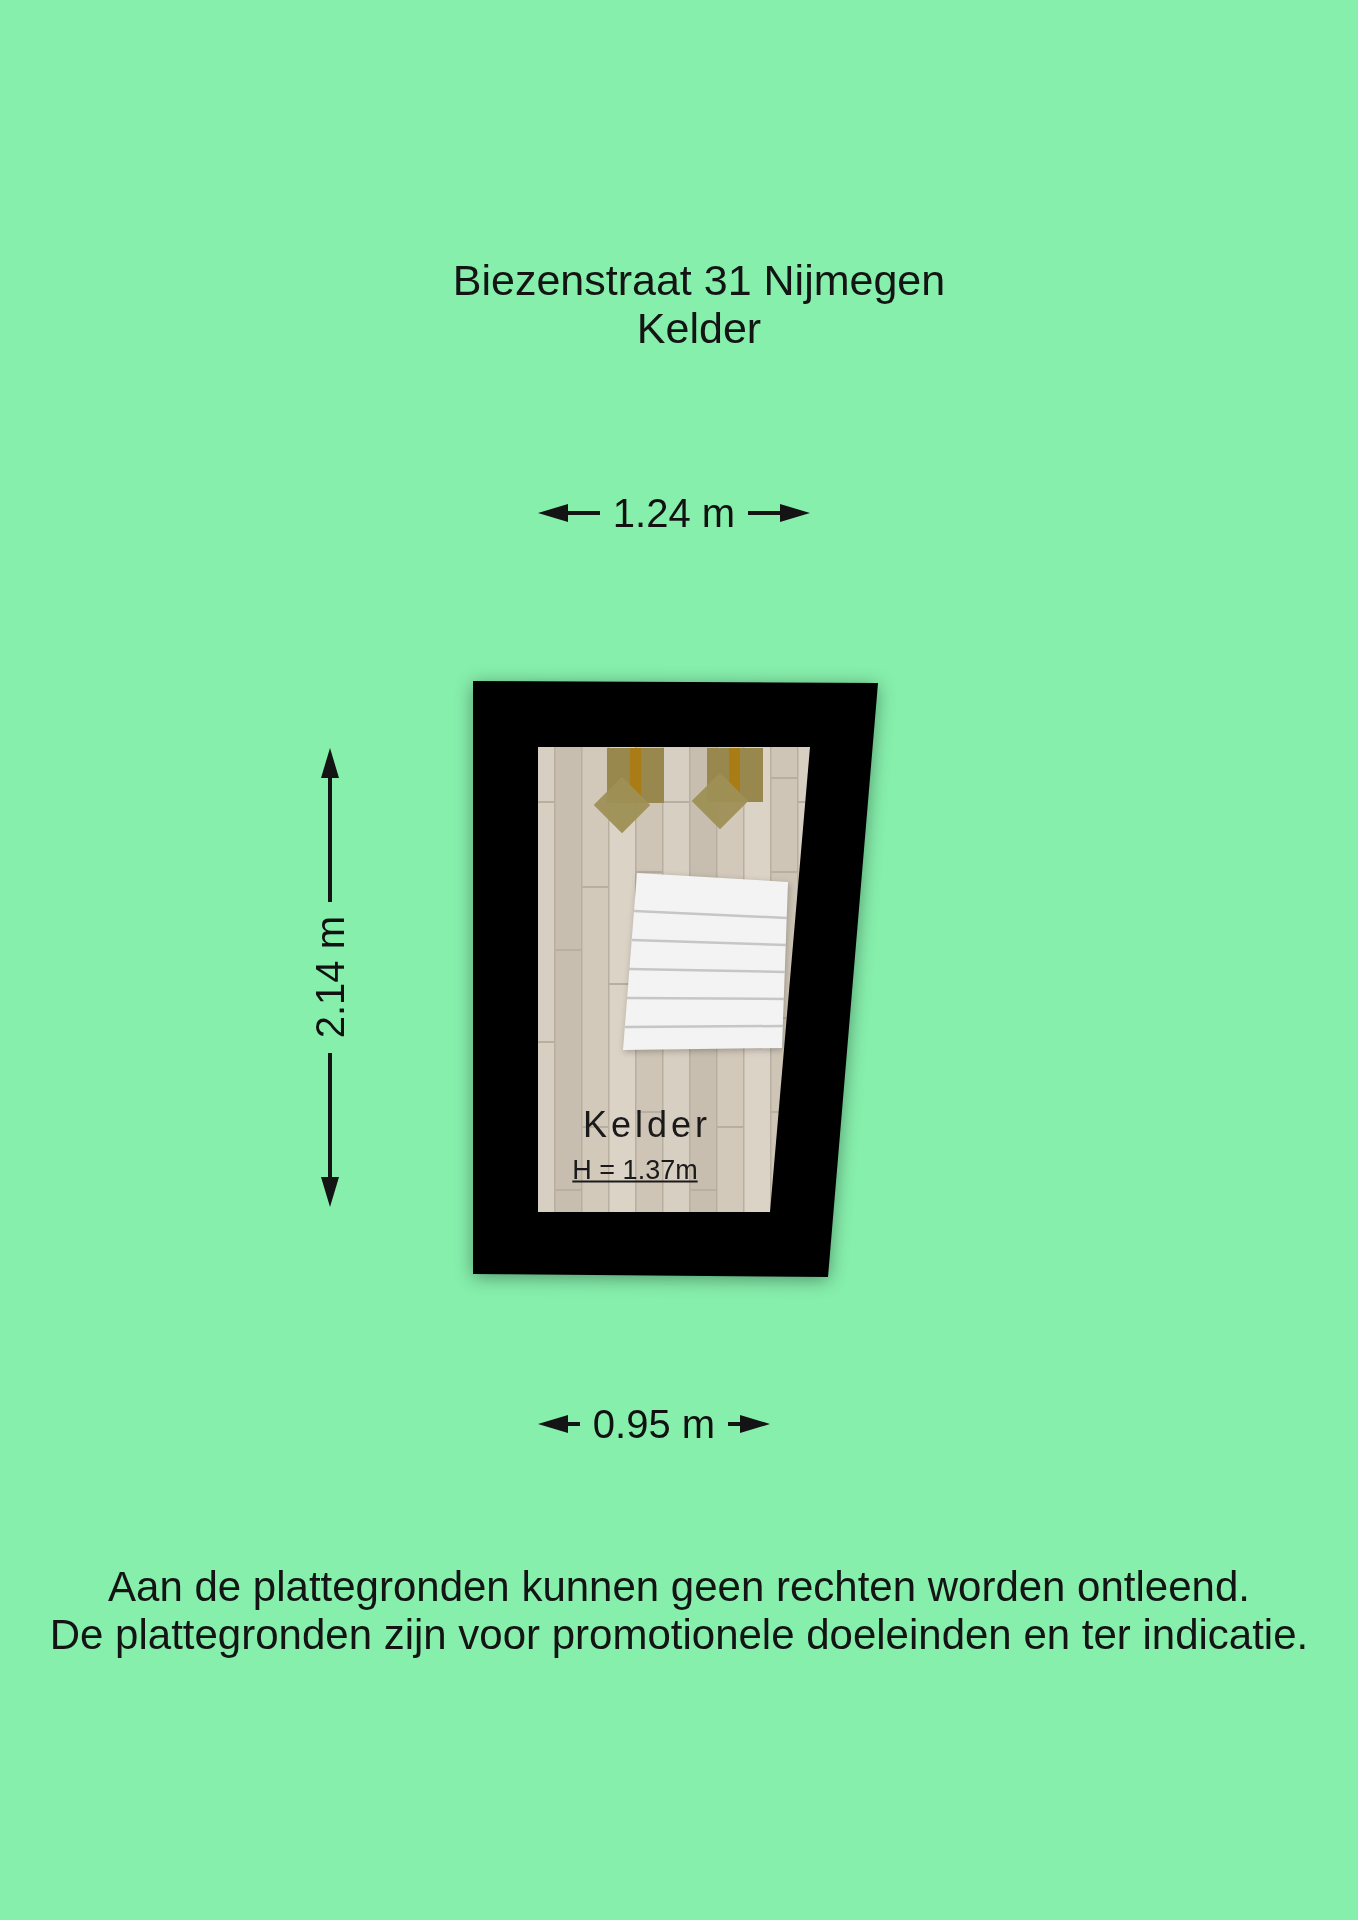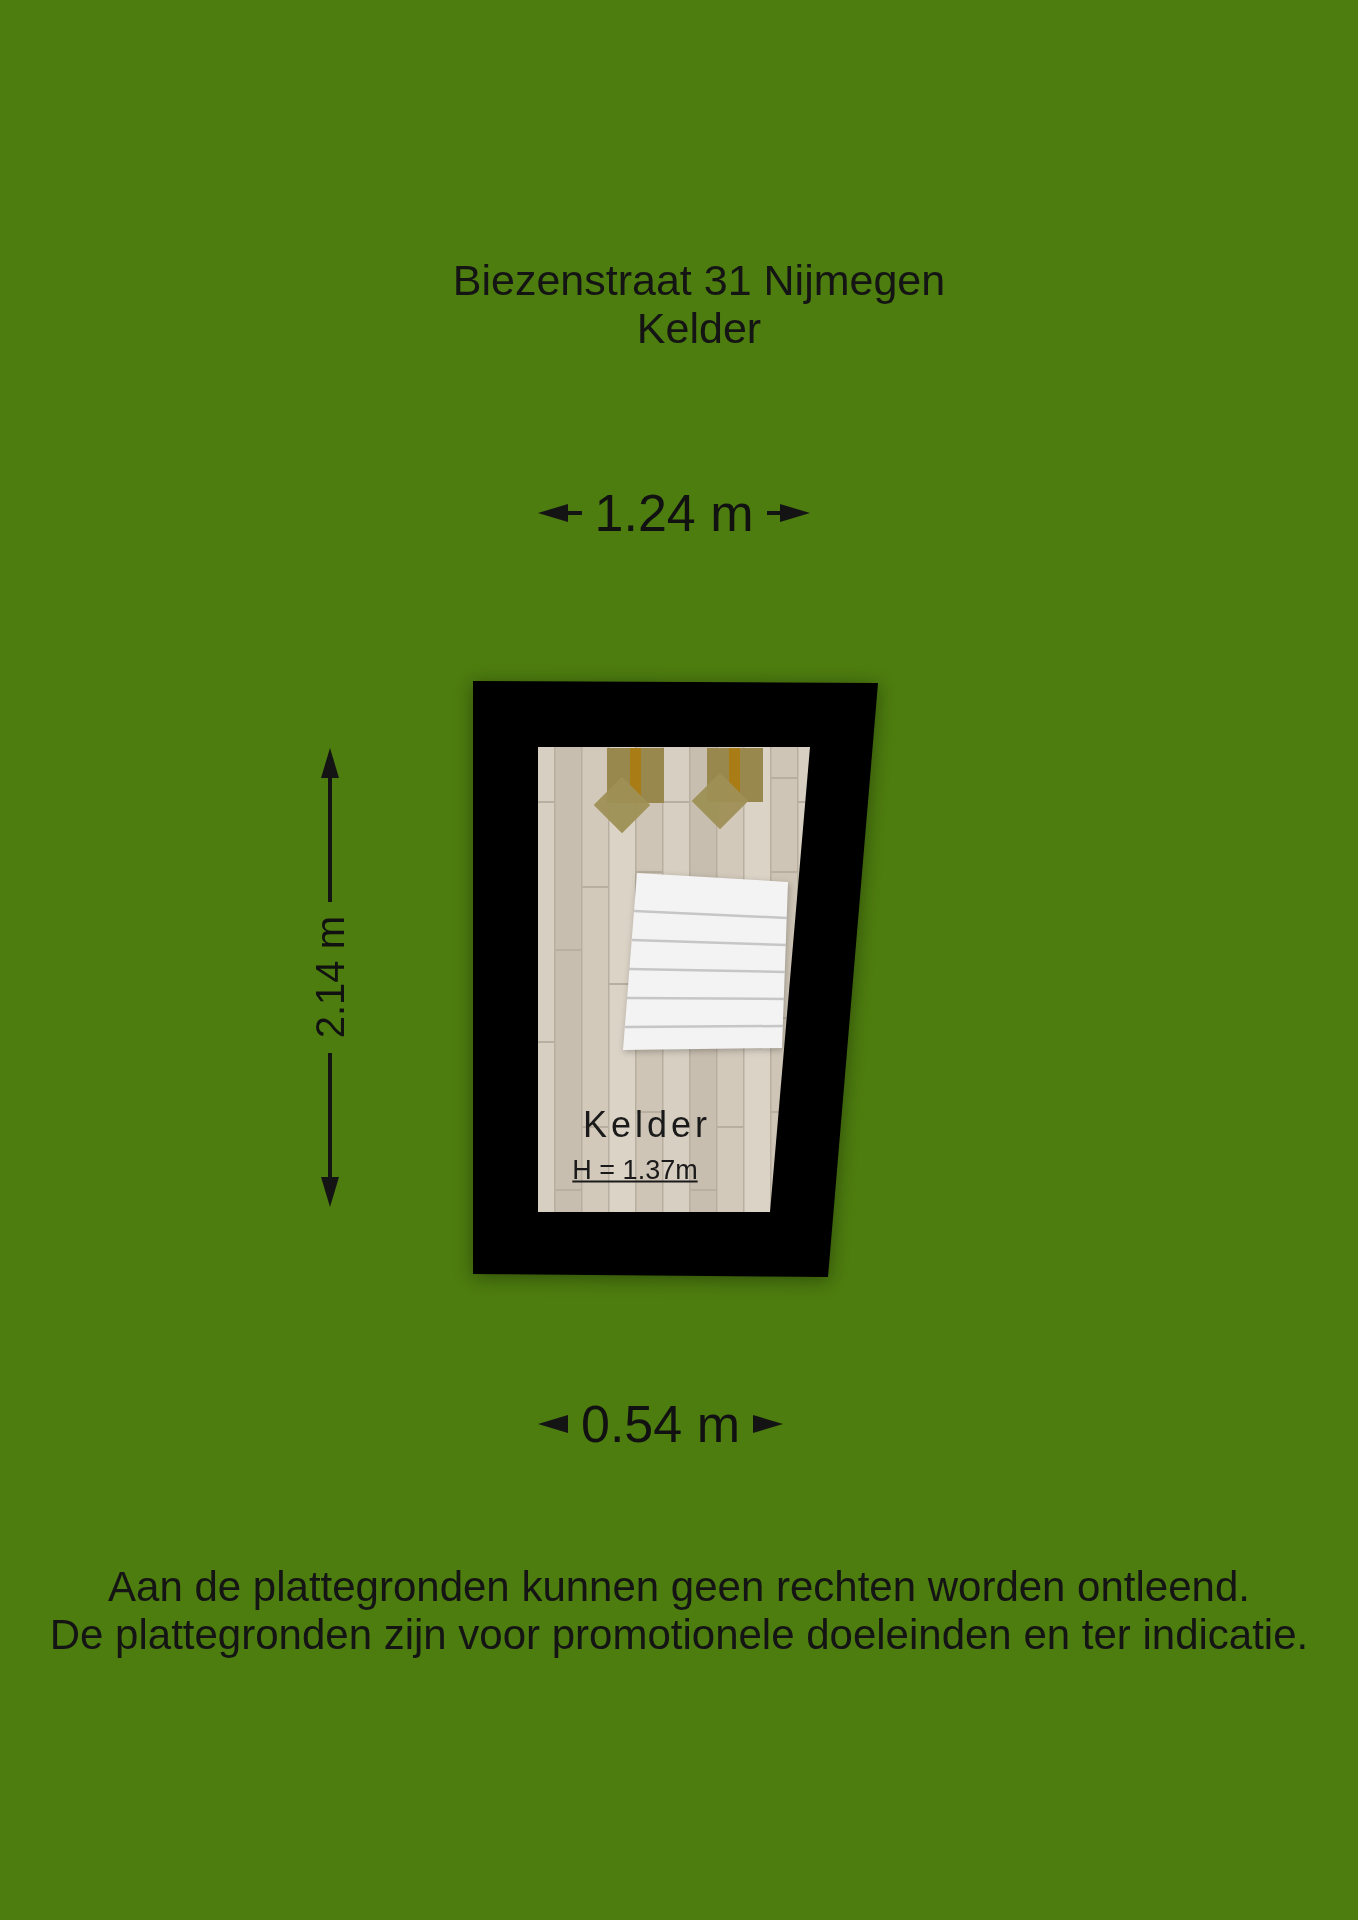--- a/index.html
+++ b/index.html
@@ -1,30 +1,30 @@
 <!DOCTYPE html>
 <html><head>
 <meta charset="utf-8">
 <style>
   html,body{margin:0;padding:0;background:#ffffff;}
   .canvas{
-    position:relative;width:1358px;height:1920px;background:#4d7c0f;overflow:hidden;
+    position:relative;width:1358px;height:1920px;background:#86efac;overflow:hidden;
     font-family:"Liberation Sans", sans-serif;color:#111;
   }
   
   .title-block{position:absolute;top:256px;left:20px;width:1358px;text-align:center;
     font-size:43px;line-height:48px;color:#141414;}
   
   .dim-h{position:absolute;display:flex;align-items:center;}
   .dim-h.top{left:538px;top:489px;width:272px;height:48px;}
   .dim-h.bottom{left:538px;top:1400px;width:232px;height:48px;}
   .dim-line{flex:1;height:4px;background:#141414;}
   .tri-left{width:0;height:0;border-top:9px solid transparent;border-bottom:9px solid transparent;border-right:30px solid #141414;}
   .tri-right{width:0;height:0;border-top:9px solid transparent;border-bottom:9px solid transparent;border-left:30px solid #141414;}
-  .dim-label{font-size:52px;padding:0 13px;white-space:nowrap;line-height:48px;}
+  .dim-label{font-size:40px;padding:0 13px;white-space:nowrap;line-height:48px;}
   
   .dim-v{position:absolute;left:302px;top:748px;width:56px;height:459px;
     display:flex;flex-direction:column;align-items:center;}
   .tri-up{width:0;height:0;border-left:9px solid transparent;border-right:9px solid transparent;border-bottom:30px solid #141414;}
   .tri-down{width:0;height:0;border-left:9px solid transparent;border-right:9px solid transparent;border-top:30px solid #141414;}
   .vline{width:4px;flex:1;background:#141414;}
   .vlabel{writing-mode:vertical-rl;transform:rotate(180deg);font-size:40px;padding:14px 0;white-space:nowrap;}
   
   .floorplan{position:absolute;left:473px;top:681px;overflow:visible;}
   .outer-wall{filter:drop-shadow(0 3px 9px rgba(0,0,0,0.38));}
@@ -115,21 +115,21 @@
       <rect x="227" y="100" width="40" height="40" transform="rotate(45 247 120)" fill-opacity="0.95" fill="#9e9055"></rect>
     </g>
   </svg>
 
   <div class="room-name">Kelder</div>
   <div class="room-height">H = 1.37m</div>
 
   <div class="dim-h bottom">
     <span class="tri-left"></span>
     <span class="dim-line"></span>
-    <span class="dim-label">0.54 m</span>
+    <span class="dim-label">0.95 m</span>
     <span class="dim-line"></span>
     <span class="tri-right"></span>
   </div>
 
   <div class="disclaimer">
     <div>Aan de plattegronden kunnen geen rechten worden ontleend.</div>
     <div>De plattegronden zijn voor promotionele doeleinden en ter indicatie.</div>
   </div>
 
 </div>

